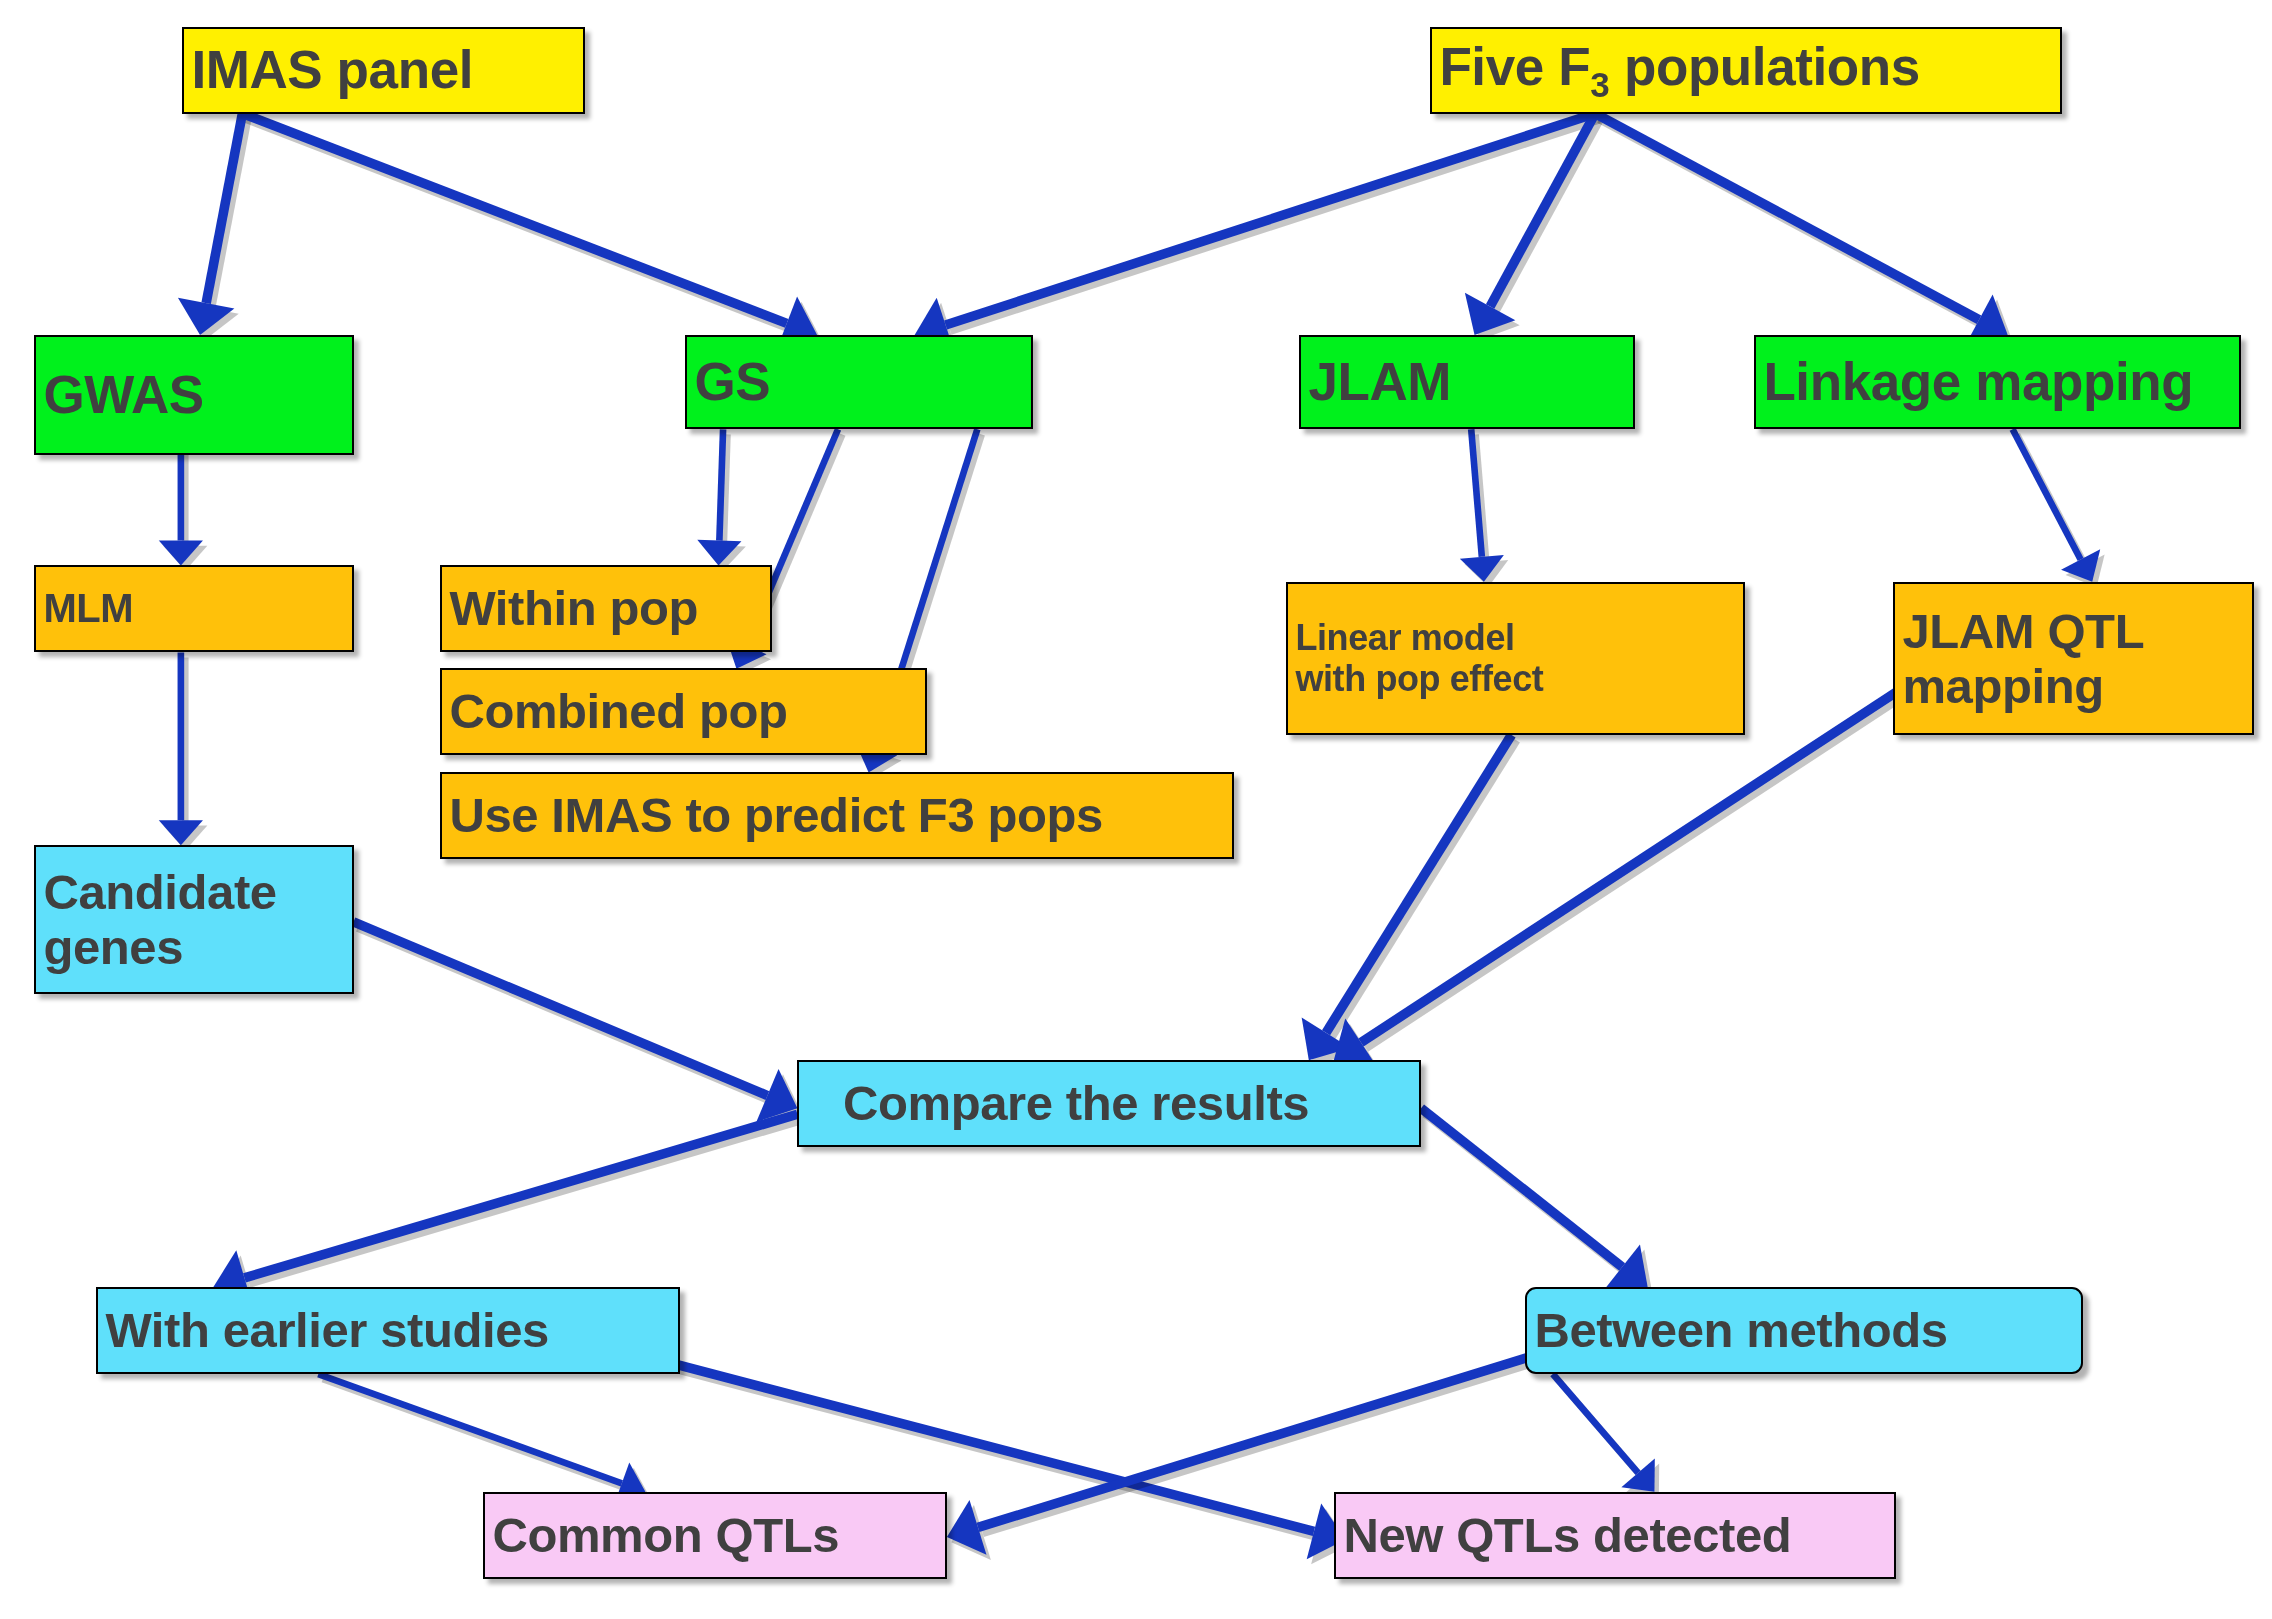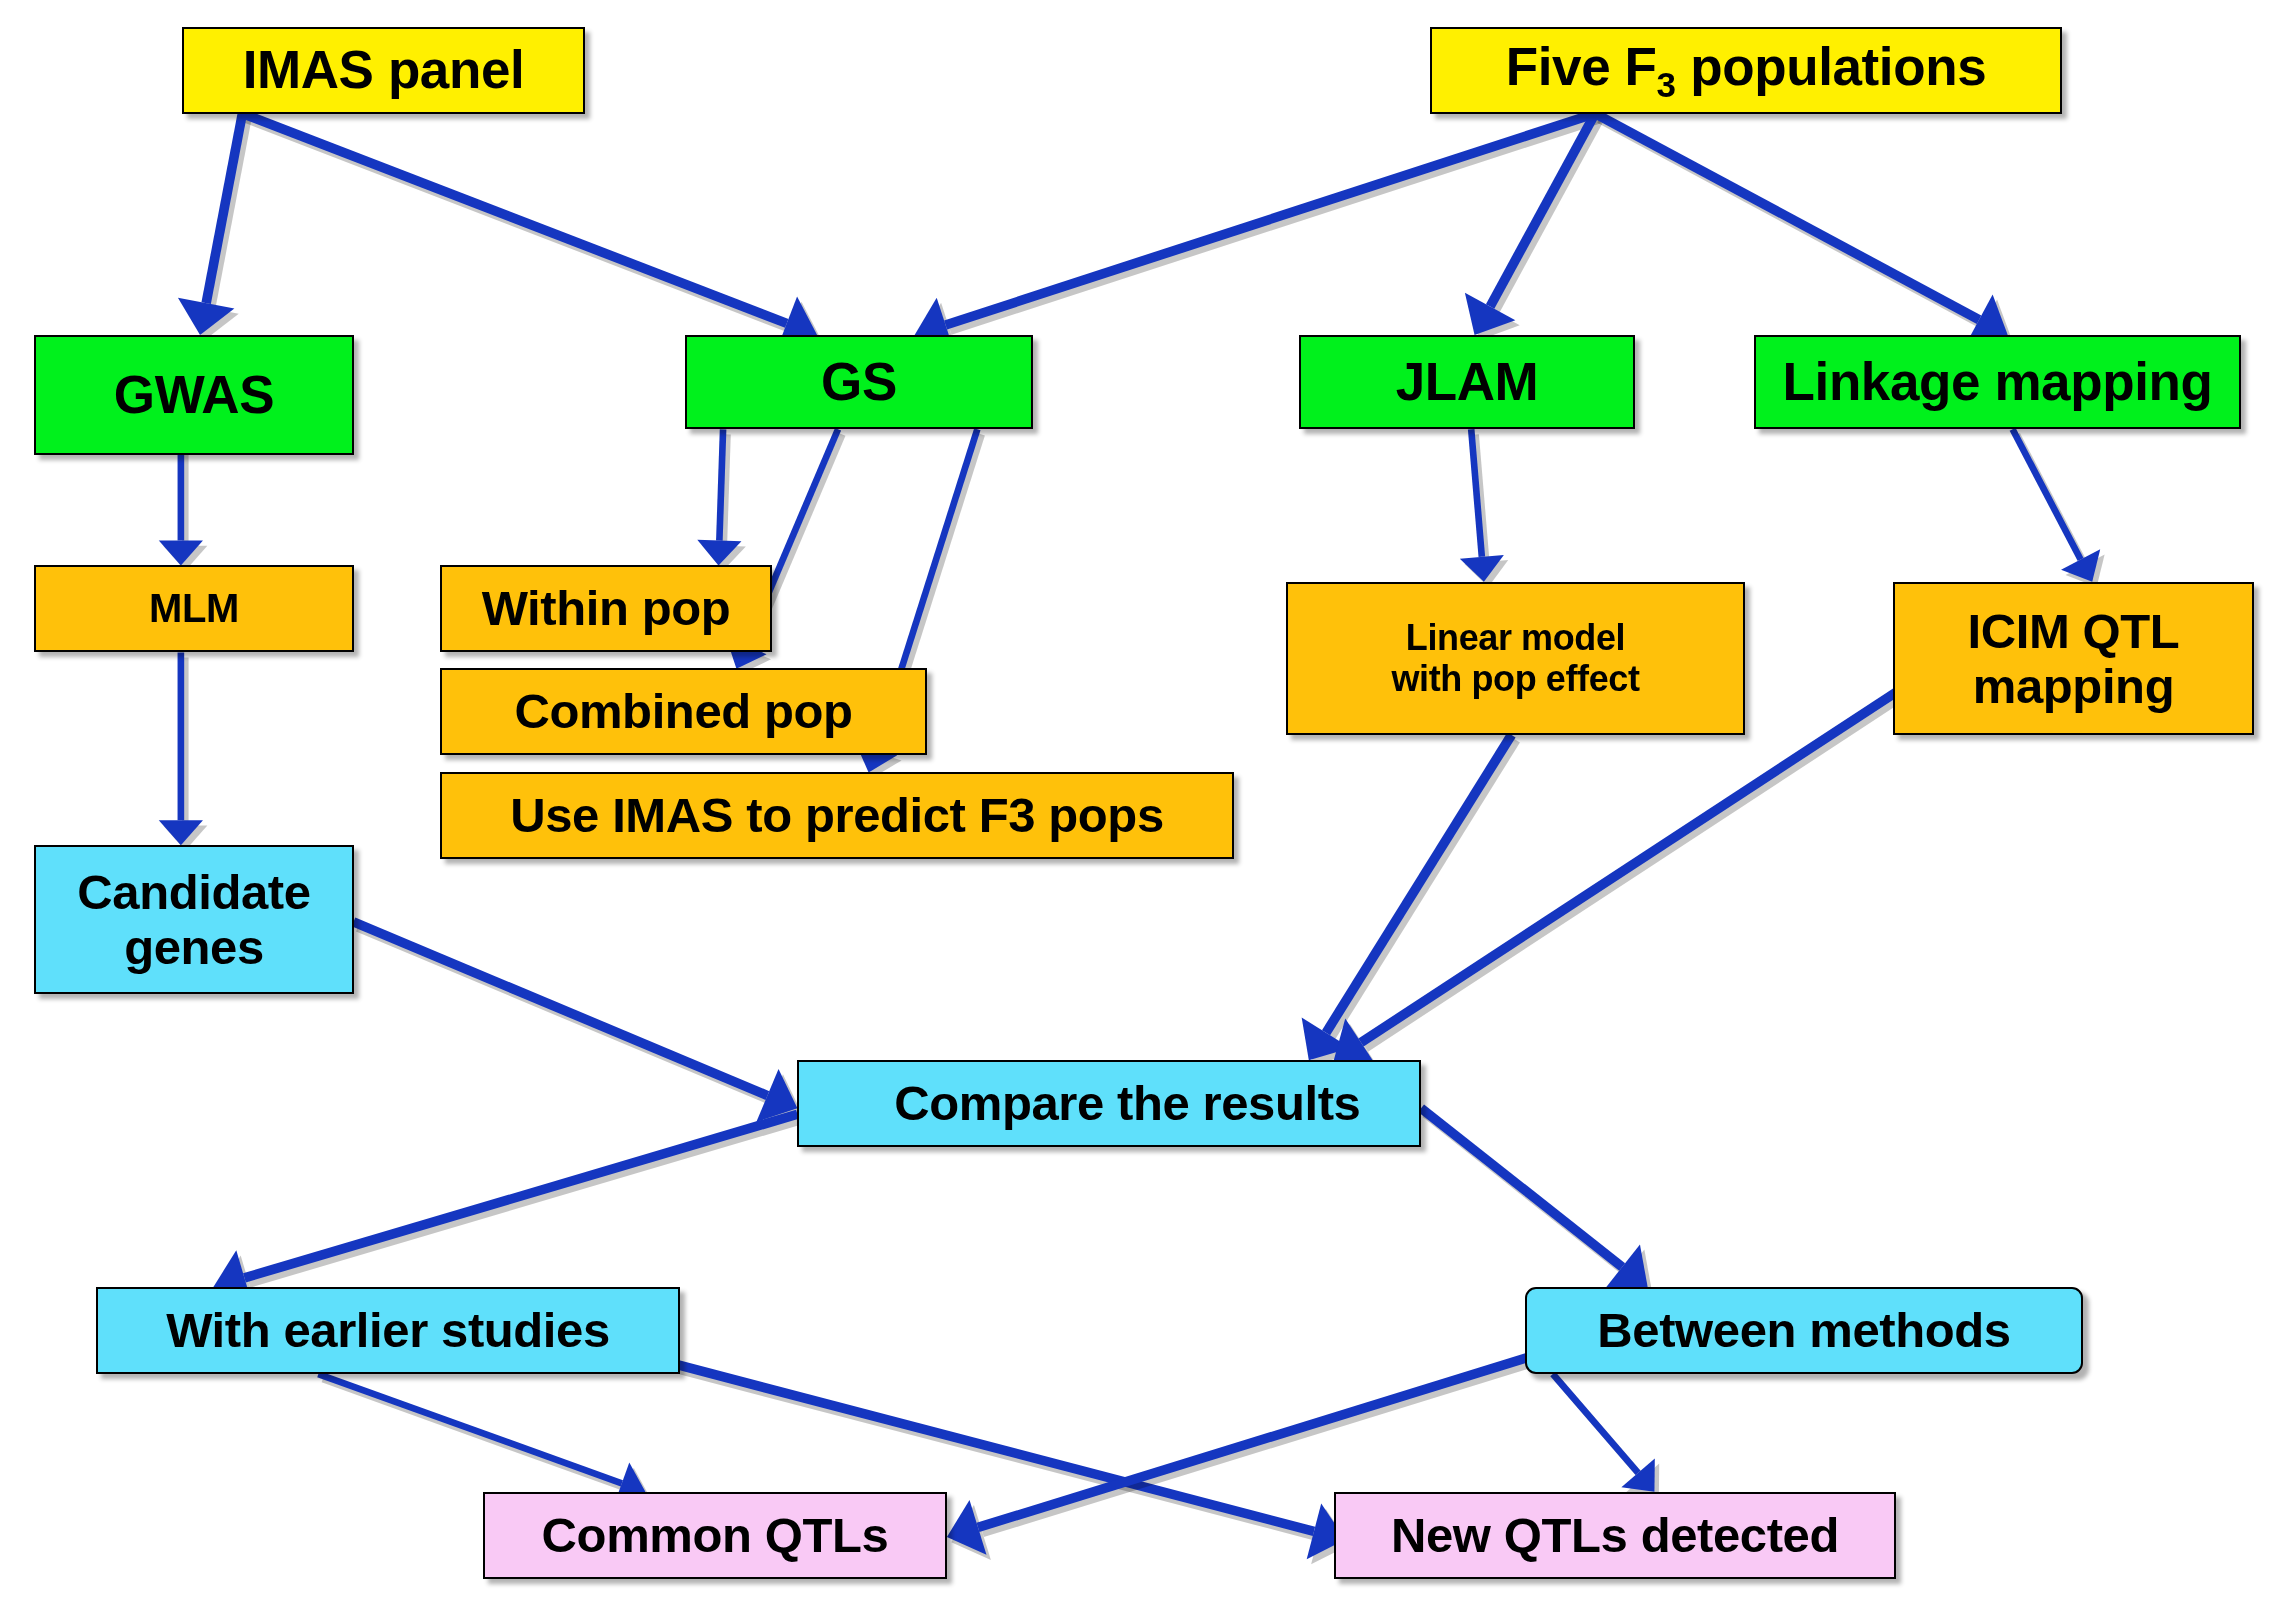--- a/index.html
+++ b/index.html
@@ -23,22 +23,21 @@
     height: 1620px;
     pointer-events: none;
   }
   .node {
     position: absolute;
     box-sizing: border-box;
     border: 2.9px solid #000000;
     display: flex;
     align-items: center;
     justify-content: center;
-    text-align: center;
-    color: #000000;
+    color: #404040;
     font-weight: bold;
     line-height: 1.12;
     letter-spacing: -0.4px;
     box-shadow: 5.2px 5.2px 4.4px rgba(0,0,0,0.30);
     z-index: 5;
     padding: 0 7.4px;
   }
   .node-label {
     display: block;
     width: 100%;
@@ -259,21 +258,21 @@
         <span class="node-label">Combined pop</span>
       </div>
       <div class="node c-orange" id="node-use-imas-predict" style="left: 440px; top: 772px; width: 794px; height: 87px; font-size: 49px;">
         <span class="node-label">Use IMAS to predict F3 pops</span>
       </div>
       <div class="node c-orange" id="node-linear-model" style="left: 1286px; top: 582px; width: 459px; height: 153px; font-size: 36px;">
         <span class="node-label">Linear model
 with pop effect</span>
       </div>
       <div class="node c-orange" id="node-icim-qtl-mapping" style="left: 1893px; top: 582px; width: 361px; height: 153px; font-size: 49px;">
-        <span class="node-label">ICIM QTL
+        <span class="node-label">JLAM QTL
 mapping</span>
       </div>
       <div class="node c-cyan" id="node-candidate-genes" style="left: 34px; top: 845px; width: 320px; height: 149px; font-size: 49px;">
         <span class="node-label">Candidate
 genes</span>
       </div>
       <div class="node c-cyan" id="node-compare-results" style="left: 797px; top: 1060px; width: 624px; height: 87px; font-size: 49px; padding-left: 44px;">
         <span class="node-label">Compare the results</span>
       </div>
       <div class="node c-cyan" id="node-with-earlier" style="left: 96px; top: 1287px; width: 584px; height: 87px; font-size: 49px;">

